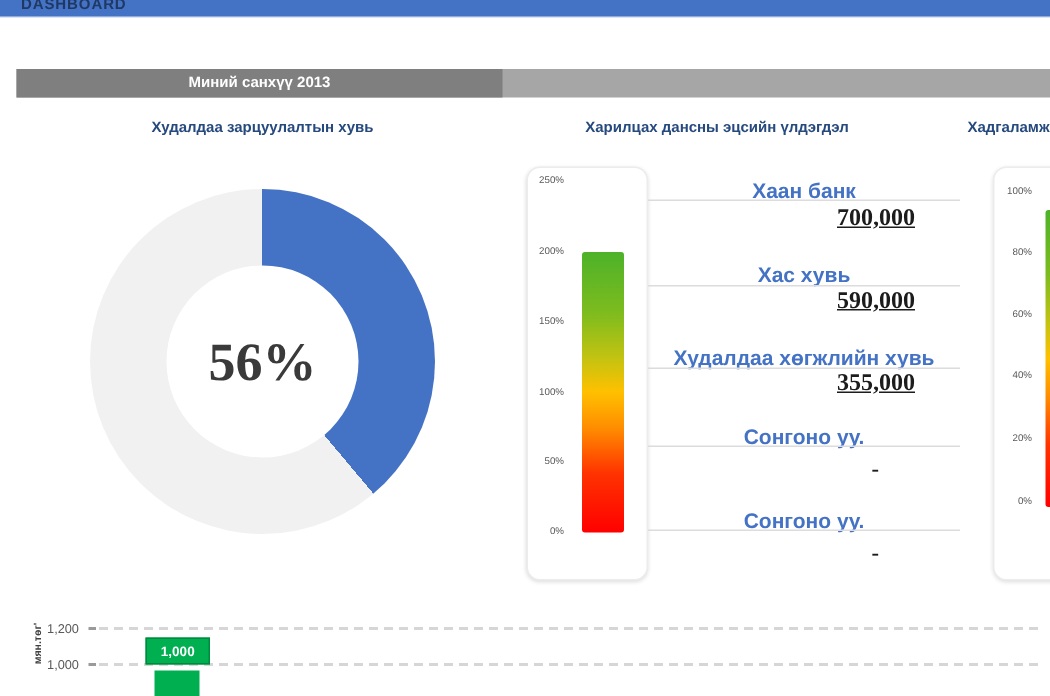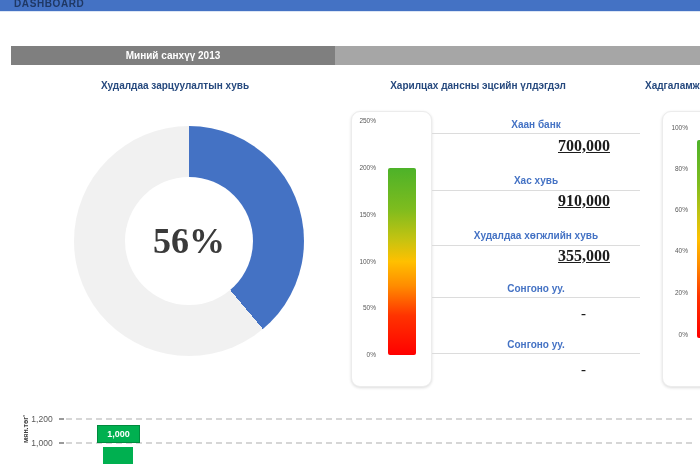--- a/index.html
+++ b/index.html
@@ -14,34 +14,34 @@
   .top-bar-title{padding-left:14px;font-size:10px;font-weight:bold;color:#1F3864;line-height:16px;letter-spacing:0.6px;}
 
   
   .tab-bar{left:11px;top:46px;width:689px;height:19px;background:#A6A6A6;}
   .tab-selected{position:absolute;left:0;top:0;width:324px;height:19px;background:#7F7F7F;
     color:#fff;font-size:10px;font-weight:bold;text-align:center;line-height:19px;}
 
   .chart-title{font-size:10px;font-weight:bold;color:#26497E;text-align:center;white-space:nowrap;}
 
   
-  .donut{left:74px;top:126px;width:230px;height:230px;border-radius:50%;
+  .donut{left:60px;top:126px;width:230px;height:230px;border-radius:50%;
     background:conic-gradient(#4472C4 0deg 140deg,#F1F1F1 140deg 360deg);text-align:right;}
   .donut-hole{position:absolute;left:51px;top:51px;width:128px;height:128px;border-radius:50%;
     background:#fff;display:flex;align-items:center;justify-content:center;}
   .donut-label{font-family:"Liberation Serif",serif;font-weight:bold;font-size:36px;color:#3a3a3a;}
 
   
   .gauge-card{background:#fff;border:1px solid #ececec;border-radius:9px;box-shadow:0 1px 3px rgba(0,0,0,0.14);}
   .gauge-bar{width:28px;border-radius:2px;
     background:linear-gradient(180deg,#4db229 0%,#7ebc1e 22%,#c4c311 38%,#ffc000 50%,#ff8c00 63%,#ff3300 79%,#ff0000 100%);}
   .tick{font-size:6.5px;color:#595959;width:24px;text-align:right;}
 
   .sep{left:432px;width:208px;height:1px;background:#dcdcdc;}
-  .acc-name{left:432px;width:208px;text-align:center;font-size:10px;font-weight:bold;color:#4472C4;white-space:nowrap;cursor:pointer;}
+  .acc-name{left:432px;width:208px;text-align:center;font-size:14px;font-weight:bold;color:#4472C4;white-space:nowrap;cursor:pointer;}
   .acc-value{left:432px;width:178px;text-align:right;font-family:"Liberation Serif",serif;font-weight:bold;font-size:16px;color:#1c1c1c;text-decoration:underline;}
   .acc-dash{left:432px;width:154px;text-align:right;font-family:"Liberation Serif",serif;font-weight:bold;font-size:15px;color:#1c1c1c;}
 
   
   .y-title{left:-1px;top:424px;width:56px;height:10px;text-align:center;font-size:7px;font-weight:bold;color:#404040;
     transform:rotate(-90deg);}
   .ytick{width:30px;text-align:center;font-size:8.5px;color:#595959;left:27px;}
   .ytickmark{left:59px;width:5px;height:2px;background:#9a9a9a;}
   .grid{left:66px;width:626px;height:0;border-top:2px dashed #d6d6d6;}
   .bar-green{left:103px;top:447px;width:30px;height:17px;background:#00B050;}
@@ -76,21 +76,21 @@
 <div class="abs tick" style="left:352px;top:304px;">50%</div>
 <div class="abs tick" style="left:352px;top:351px;">0%</div>
 <div class="abs gauge-bar" style="left:388px;top:168px;height:187px;"></div>
 
 <div class="abs acc-name" style="top:119px;">Хаан банк</div>
 <div class="abs sep" style="top:133px;"></div>
 <div class="abs acc-value" style="top:137px;">700,000</div>
 
 <div class="abs acc-name" style="top:175px;">Хас хувь</div>
 <div class="abs sep" style="top:190px;"></div>
-<div class="abs acc-value" style="top:192px;">910,000</div>
+<div class="abs acc-value" style="top:192px;">590,000</div>
 
 <div class="abs acc-name" style="top:230px;">Худалдаа хөгжлийн хувь</div>
 <div class="abs sep" style="top:245px;"></div>
 <div class="abs acc-value" style="top:247px;text-align:right;">355,000</div>
 
 <div class="abs acc-name" style="top:283px;">Сонгоно уу.</div>
 <div class="abs sep" style="top:297px;"></div>
 <div class="abs acc-dash" style="top:305px;">-</div>
 
 <div class="abs acc-name" style="top:339px;">Сонгоно уу.</div>

